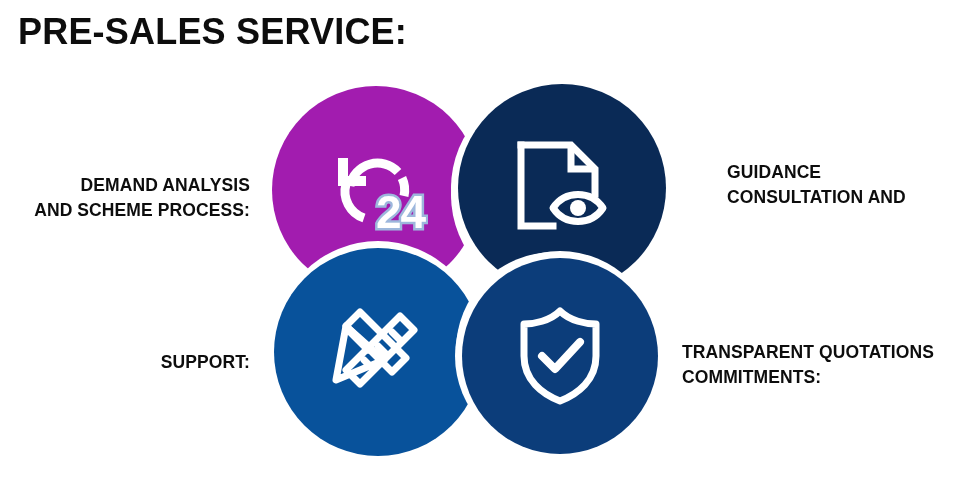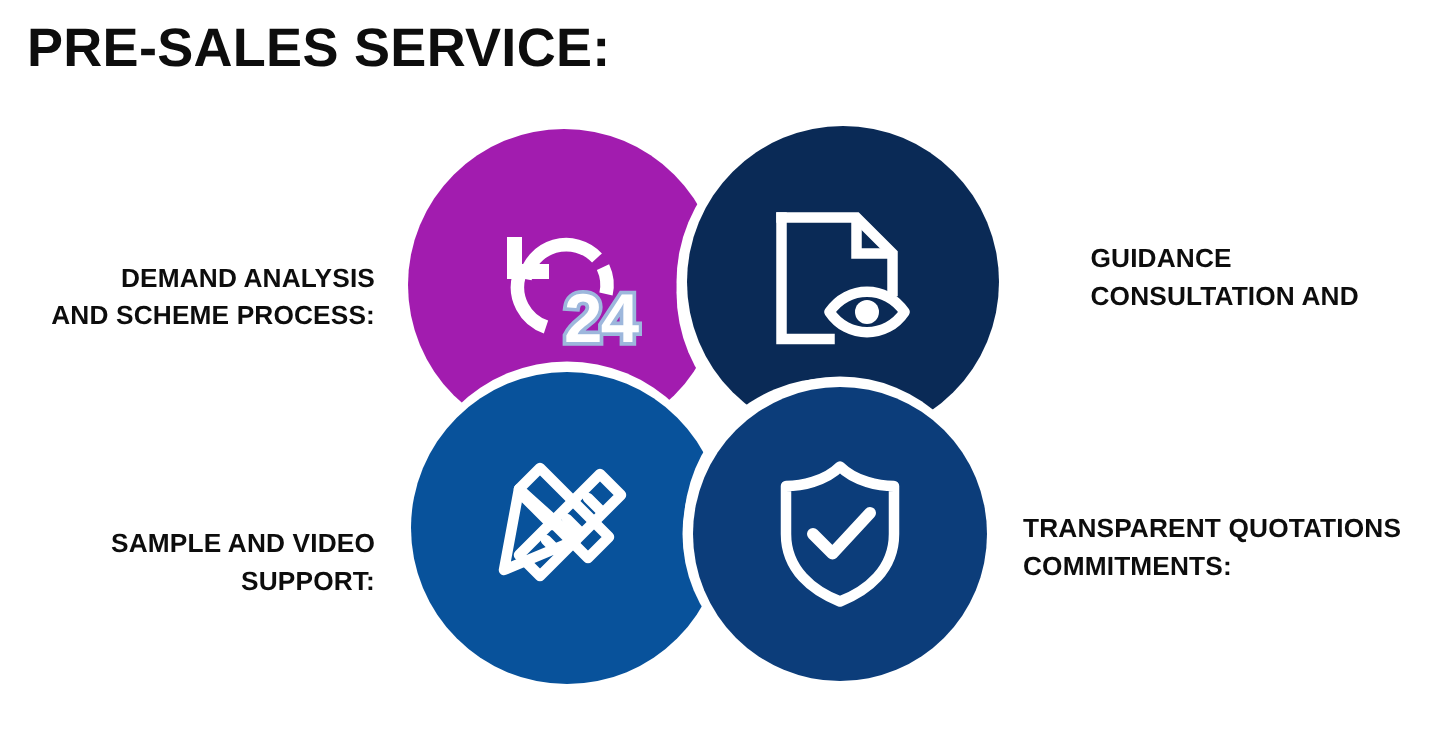--- a/index.html
+++ b/index.html
@@ -175,20 +175,19 @@
   <span class="line">DEMAND ANALYSIS</span>
   <span class="line">AND SCHEME PROCESS:</span>
 </div>
 
 <div class="label left-align" id="label-technical">
   <span class="line">GUIDANCE</span>
   <span class="line">CONSULTATION AND</span>
 </div>
 
 <div class="label right-align" id="label-sample">
-  <span class="line">SAMPLE AND VIDEO</span>
   <span class="line">SUPPORT:</span>
 </div>
 
 <div class="label left-align" id="label-quotation">
   <span class="line">TRANSPARENT QUOTATIONS</span>
   <span class="line">COMMITMENTS:</span>
 </div>
 
 </body></html>

